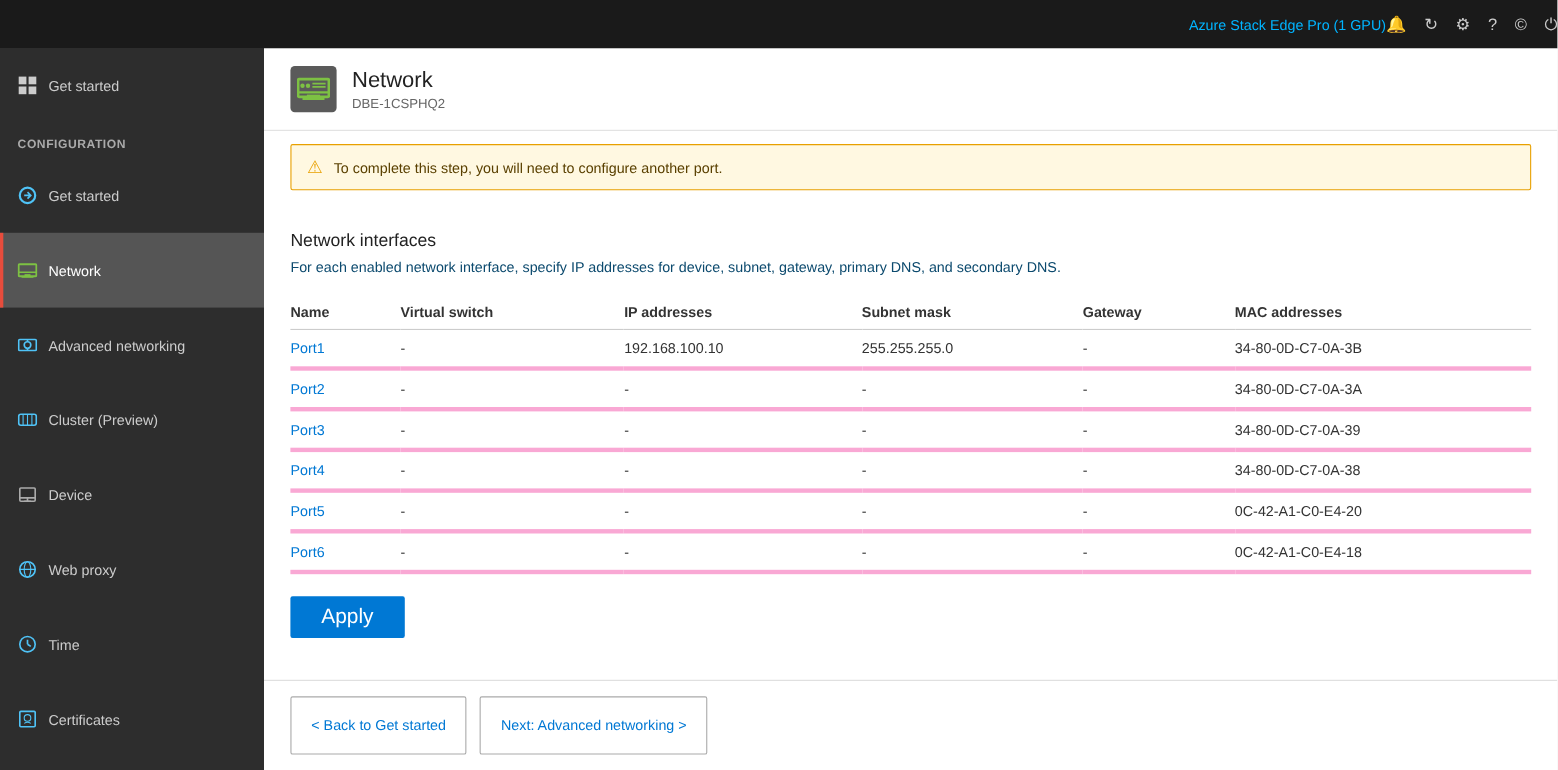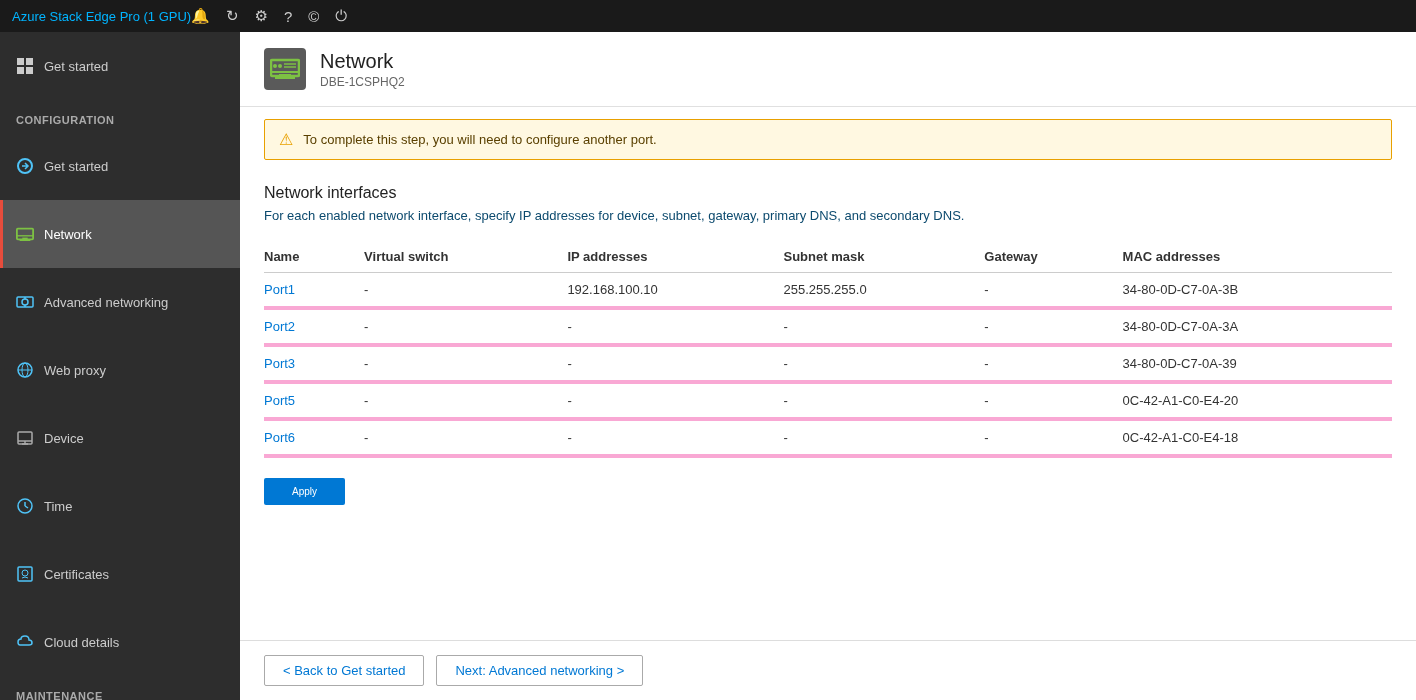--- a/index.html
+++ b/index.html
@@ -2,25 +2,25 @@
 <html><head>
   <meta charset="utf-8">
   <style>
     * { box-sizing: border-box; margin: 0; padding: 0; }
     body { font-family: 'Segoe UI', Arial, sans-serif; font-size: 13px; background: #f2f2f2; display: flex; flex-direction: column; height: 700px; overflow: hidden; }
 
     
     .topbar {
       background: #1a1a1a;
       color: #fff;
-      height: 32px;
-      display: flex;
-      align-items: center;
-      padding: 0 12px;
-      justify-content: flex-start;
+      height: 44px;
+      display: flex;
+      align-items: center;
+      padding: 0 0;
+      justify-content: flex-end;
       flex-shrink: 0;
     }
     .topbar-title {
       color: #00b4ff;
       font-size: 13px;
       font-weight: 500;
     }
     .topbar-icons {
       display: flex;
       gap: 16px;
@@ -142,21 +142,21 @@
 
     
     .section {
       padding: 0 24px;
       flex: 1;
     }
     .section-title {
       font-size: 16px;
       font-weight: 400;
       color: #222;
-      margin-top: 12px;
+      margin-top: 26px;
       margin-bottom: 6px;
     }
     .section-desc {
       font-size: 13px;
       color: #0c4a6e;
       margin-bottom: 18px;
     }
 
     
     .network-table {
@@ -185,41 +185,41 @@
       cursor: pointer;
       text-decoration: none;
     }
 
     
     .apply-btn {
       background: #0078d4;
       color: #fff;
       border: none;
       padding: 8px 28px;
-      font-size: 10px;
+      font-size: 19px;
       cursor: pointer;
       margin-top: 20px;
       margin-bottom: 20px;
       border-radius: 2px;
     }
 
     
     .bottom-nav {
       border-top: 1px solid #ddd;
       padding: 14px 24px;
       display: flex;
       gap: 12px;
       background: #fff;
       flex-shrink: 0;
     }
     .nav-btn {
       border: 1px solid #aaa;
       background: #fff;
       color: #0078d4;
-      padding: 7px 18px;
+      padding: 18px 18px;
       font-size: 13px;
       cursor: pointer;
       border-radius: 2px;
     }
   </style>
 </head>
 <body>
 
 <div class="topbar">
   <span class="topbar-title">Azure Stack Edge Pro (1 GPU)</span>
@@ -278,43 +278,54 @@
         <svg width="18" height="18" viewBox="0 0 18 18">
           <rect x="1" y="4" width="16" height="10" rx="1" fill="none" stroke="#4fc3f7" stroke-width="1.5"></rect>
           <circle cx="9" cy="9" r="3" fill="none" stroke="#4fc3f7" stroke-width="1.5"></circle>
           <line x1="9" y1="4" x2="9" y2="6" stroke="#4fc3f7" stroke-width="1.5"></line>
           <line x1="9" y1="12" x2="9" y2="14" stroke="#4fc3f7" stroke-width="1.5"></line>
         </svg>
       </span>
       <span>Advanced networking</span>
     </div>
 
-
-
-    <div class="sidebar-item">
-      <span class="sidebar-icon">
-        <svg width="18" height="18" viewBox="0 0 18 18">
-          <circle cx="9" cy="9" r="7" fill="none" stroke="#4fc3f7" stroke-width="1.5"></circle>
-          <ellipse cx="9" cy="9" rx="3" ry="7" fill="none" stroke="#4fc3f7" stroke-width="1"></ellipse>
-          <line x1="2" y1="9" x2="16" y2="9" stroke="#4fc3f7" stroke-width="1"></line>
-        </svg>
-      </span>
-      <span>Web proxy</span>
-    </div>
+    <div class="sidebar-item">
+      <span class="sidebar-icon">
+        <svg width="18" height="18" viewBox="0 0 18 18">
+          <rect x="1" y="4" width="16" height="10" rx="2" fill="none" stroke="#4fc3f7" stroke-width="1.5"></rect>
+          <line x1="5" y1="4" x2="5" y2="14" stroke="#4fc3f7" stroke-width="1"></line>
+          <line x1="9" y1="4" x2="9" y2="14" stroke="#4fc3f7" stroke-width="1"></line>
+          <line x1="13" y1="4" x2="13" y2="14" stroke="#4fc3f7" stroke-width="1"></line>
+        </svg>
+      </span>
+      <span>Cluster (Preview)</span>
+    </div>
+
 
     <div class="sidebar-item">
       <span class="sidebar-icon">
         <svg width="18" height="18" viewBox="0 0 18 18">
           <rect x="2" y="3" width="14" height="12" rx="1" fill="none" stroke="#aaa" stroke-width="1.5"></rect>
           <line x1="2" y1="12" x2="16" y2="12" stroke="#aaa" stroke-width="1.5"></line>
           <line x1="9" y1="12" x2="9" y2="15" stroke="#aaa" stroke-width="1.5"></line>
           <line x1="6" y1="15" x2="12" y2="15" stroke="#aaa" stroke-width="1.5"></line>
         </svg>
       </span>
       <span>Device</span>
+    </div>
+
+    <div class="sidebar-item">
+      <span class="sidebar-icon">
+        <svg width="18" height="18" viewBox="0 0 18 18">
+          <circle cx="9" cy="9" r="7" fill="none" stroke="#4fc3f7" stroke-width="1.5"></circle>
+          <ellipse cx="9" cy="9" rx="3" ry="7" fill="none" stroke="#4fc3f7" stroke-width="1"></ellipse>
+          <line x1="2" y1="9" x2="16" y2="9" stroke="#4fc3f7" stroke-width="1"></line>
+        </svg>
+      </span>
+      <span>Web proxy</span>
     </div>
 
 
     <div class="sidebar-item">
       <span class="sidebar-icon">
         <svg width="18" height="18" viewBox="0 0 18 18">
           <circle cx="9" cy="9" r="7" fill="none" stroke="#4fc3f7" stroke-width="1.5"></circle>
           <line x1="9" y1="5" x2="9" y2="9" stroke="#4fc3f7" stroke-width="1.5"></line>
           <line x1="9" y1="9" x2="12" y2="11" stroke="#4fc3f7" stroke-width="1.5"></line>
         </svg>
@@ -405,20 +416,28 @@
             </tr>
             <tr>
               <td class="link">Port3</td>
               <td>-</td>
               <td>-</td>
               <td>-</td>
               <td>-</td>
               <td>34-80-0D-C7-0A-39</td>
             </tr>
             <tr>
+              <td class="link">Port4</td>
+              <td>-</td>
+              <td>-</td>
+              <td>-</td>
+              <td>-</td>
+              <td>34-80-0D-C7-0A-38</td>
+            </tr>
+            <tr>
               <td class="link">Port5</td>
               <td>-</td>
               <td>-</td>
               <td>-</td>
               <td>-</td>
               <td>0C-42-A1-C0-E4-20</td>
             </tr>
             <tr>
               <td class="link">Port6</td>
               <td>-</td>

